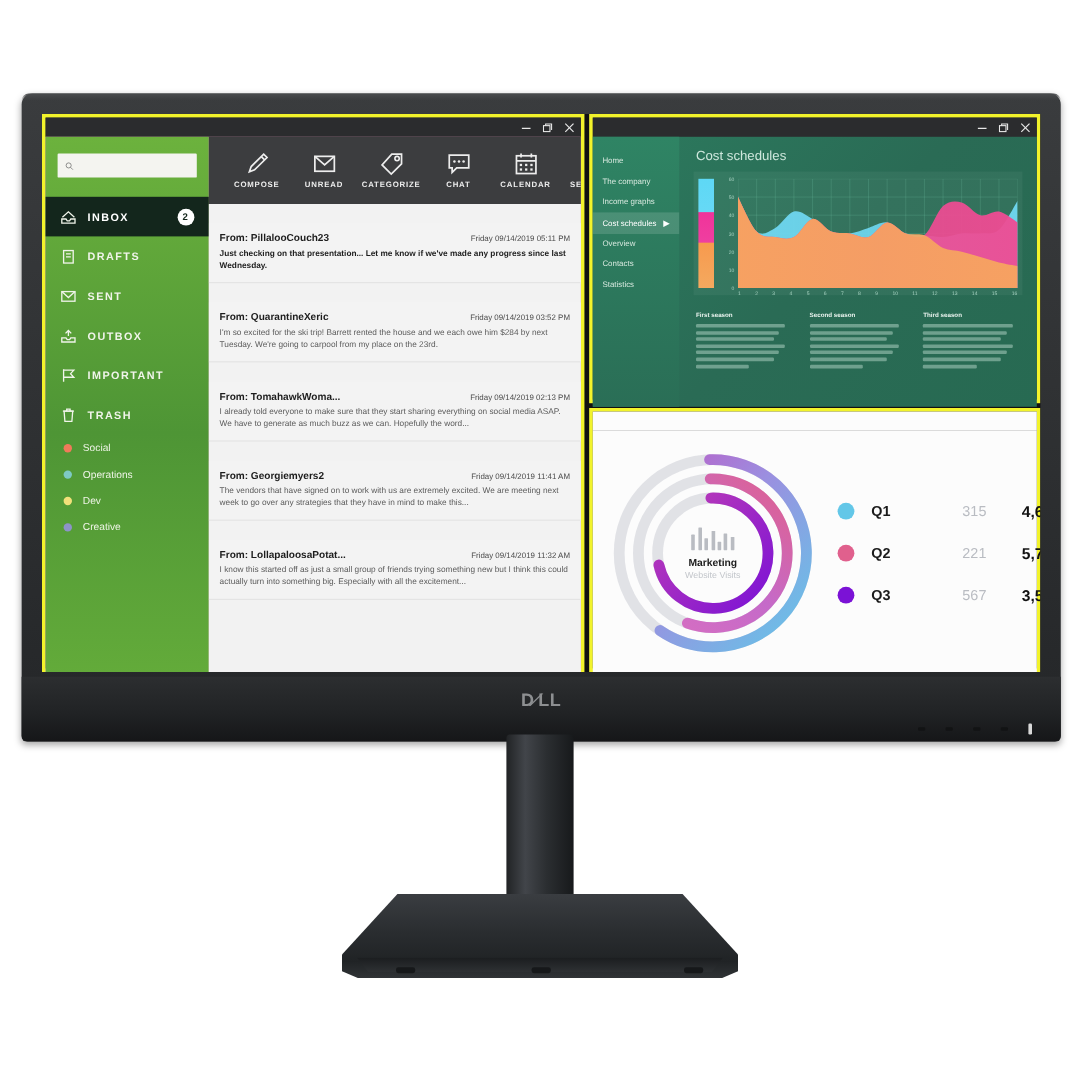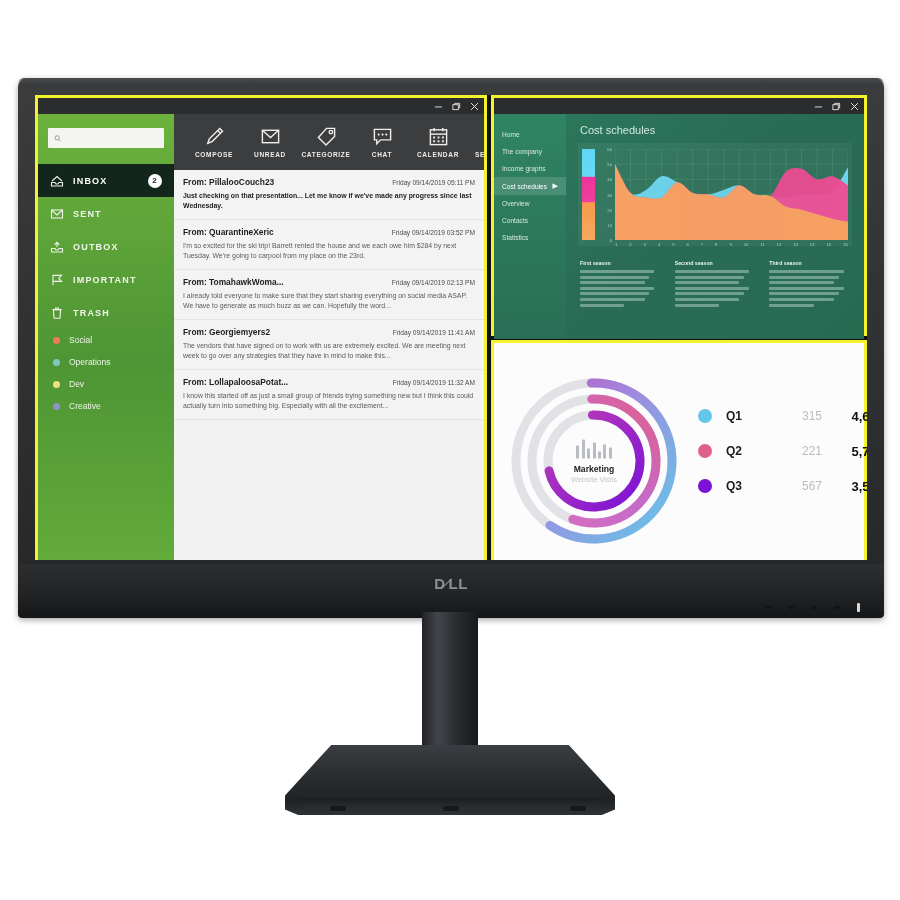--- a/index.html
+++ b/index.html
@@ -49,21 +49,21 @@
   .navitem .ico{width:14px;display:flex;justify-content:center;}
   .badge{margin-left:auto;width:14px;height:14px;border-radius:50%;background:#fff;color:#13261c;font-size:8px;font-weight:bold;display:flex;align-items:center;justify-content:center;}
   .groups-head{margin-top:18px;}
   .grpitem{display:flex;align-items:center;gap:9px;padding:0 12px;height:22px;color:#eef4e6;font-size:8.5px;}
   .dot{width:7px;height:7px;border-radius:50%;margin-left:3px;}
   .mail-right{flex:1;display:flex;flex-direction:column;min-width:0;}
   .toolbar{height:56px;background:#3c3d3f;display:flex;align-items:center;padding-left:12px;gap:0;overflow:hidden;}
   .tool{width:56px;display:flex;flex-direction:column;align-items:center;gap:4px;flex:none;}
   .tool .tlabel{color:#ededed;font-size:6.5px;letter-spacing:.7px;font-weight:bold;white-space:nowrap;}
   .maillist{flex:1;background:#f2f2f2;overflow:hidden;}
-  .mailrow{padding:7px 9px 8px 9px;background:#f3f3f3;border-bottom:1px solid #e4e4e4;}
+  .mailrow{padding:7px 9px 8px 9px;background:#f3f3f3;border-bottom:1px solid #e4e4e4;margin-top:16px;}
   .mailrow.sel{background:#a9a8b8;}
   .mr-top{display:flex;justify-content:space-between;align-items:baseline;}
   .mr-from{font-size:8.4px;font-weight:bold;color:#1d1d1d;}
   .mr-date{font-size:6.6px;color:#4a4a4a;}
   .mr-prev{font-size:6.9px;color:#5b5b5b;line-height:1.45;margin-top:4px;}
   .mailrow.unread .mr-prev{color:#1d1d1d;font-weight:bold;}
 
   
   .dashwin{left:456px;top:0;width:376px;height:241px;}
   .dash-body{display:flex;height:225px;background:linear-gradient(135deg,#2c7a5e 0%,#2a6b55 50%,#276a52 100%);}
@@ -89,21 +89,21 @@
   
   .donutwin{left:456px;top:245px;width:376px;height:220px;}
   .donut-body{height:204px;background:#fcfcfc;display:flex;align-items:center;padding:0 14px;}
   .donut-left{width:185px;display:flex;align-items:center;justify-content:center;position:relative;}
   .donut-center{position:absolute;left:50%;top:50%;transform:translate(-50%,-50%);text-align:center;width:90px;}
   .dc-bars{display:flex;align-items:flex-end;justify-content:center;gap:2.4px;height:20px;margin-bottom:5px;}
   .dc-bars i{display:block;width:3px;background:#b9bcc2;border-radius:.5px;}
   .dc-title{font-size:8.6px;font-weight:bold;color:#1c1c1c;}
   .dc-sub{font-size:7.4px;color:#c3c6cb;margin-top:1px;}
   .legend{flex:1;padding-left:18px;}
-  .lrow{display:flex;align-items:flex-start;height:35px;}
+  .lrow{display:flex;align-items:center;height:35px;}
   .lswatch{width:14px;height:14px;border-radius:50%;}
   .lname{width:46px;margin-left:14px;font-size:12px;font-weight:bold;color:#1b1b1b;}
   .lnum1{width:50px;text-align:right;font-size:12px;color:#b9bcc2;}
   .lnum2{width:62px;text-align:right;font-size:13px;font-weight:bold;color:#111;}
 </style>
 </head>
 <body>
 
 <div class="stage">
 
@@ -151,20 +151,30 @@
             <div id="mail-nav">
                 <div class="navitem active">
                   <span class="ico">
                     <svg width="14" height="14" viewBox="0 0 14 14">
                       <path d="M2 7 L7 2.5 L12 7" fill="none" stroke="#f0f4ea" stroke-width="1.1"></path>
                       <path d="M1.5 8.5 H5 L6 10 H8 L9 8.5 H12.5 V12 H1.5 Z" fill="none" stroke="#f0f4ea" stroke-width="1.1"></path>
                     </svg>
                   </span>
                   <span>INBOX</span>
                   <span class="badge">2</span>
+                </div>
+                <div class="navitem">
+                  <span class="ico">
+                    <svg width="14" height="14" viewBox="0 0 14 14">
+                      <rect x="3" y="1.8" width="8" height="10.4" fill="none" stroke="#f0f4ea" stroke-width="1.1"></rect>
+                      <line x1="5" y1="4.6" x2="9" y2="4.6" stroke="#f0f4ea" stroke-width="1"></line>
+                      <line x1="5" y1="7" x2="9" y2="7" stroke="#f0f4ea" stroke-width="1"></line>
+                    </svg>
+                  </span>
+                  <span>DRAFTS</span>
                 </div>
                 <div class="navitem">
                   <span class="ico">
                     <svg width="14" height="14" viewBox="0 0 14 14">
                       <rect x="1.5" y="3" width="11" height="8" fill="none" stroke="#f0f4ea" stroke-width="1.1"></rect>
                       <path d="M1.5 3 L7 8 L12.5 3" fill="none" stroke="#f0f4ea" stroke-width="1.1"></path>
                     </svg>
                   </span>
                   <span>SENT</span>
                 </div>

